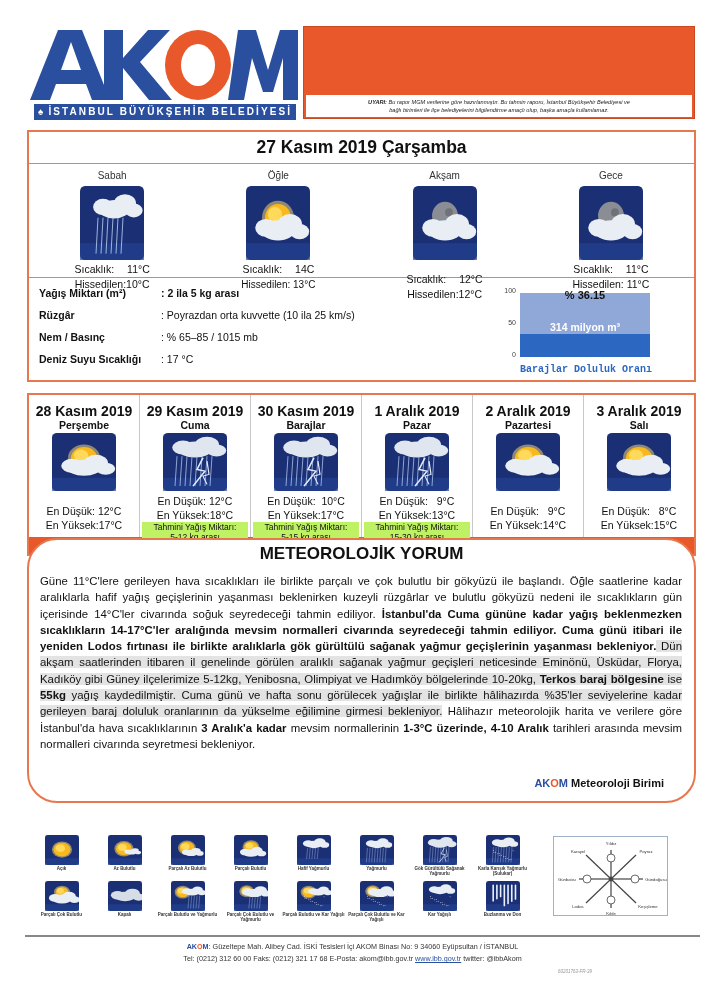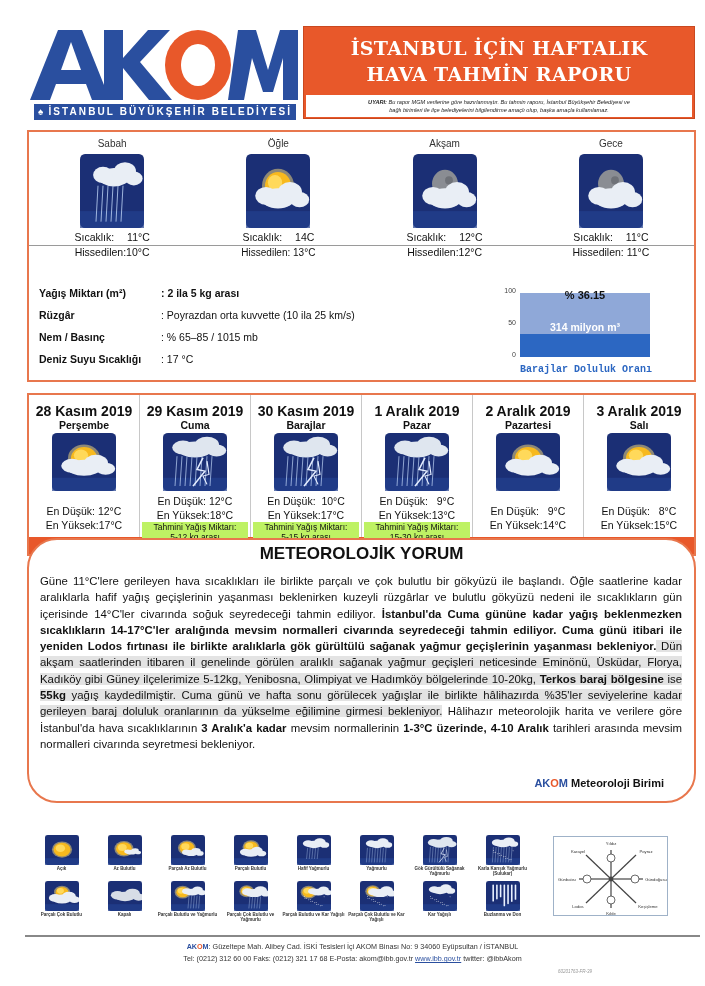--- a/index.html
+++ b/index.html
@@ -101,31 +101,28 @@
     <ellipse cx="168" cy="35" rx="17" ry="21" fill="#fff"></ellipse>
 
     <polygon points="198,70 208,0 226,0 238,40 250,0 268,0 268,70 253,70 253,28 243,62 233,62 222,28 214,70" fill="#2a4f9f"></polygon>
   </svg>
   <div class="logo-bar">
     <span class="tulip">♠</span><span>İSTANBUL BÜYÜKŞEHİR BELEDİYESİ</span>
   </div>
 </div>
 
 <div class="title-box">
-  <div class="title-text">
-    <div>İSTANBUL İÇİN HAFTALIK</div>
-    <div>HAVA TAHMİN RAPORU</div>
-  </div>
   <div class="warning">
     <div><b>UYARI:</b> <span>Bu rapor MGM verilerine göre hazırlanmıştır. Bu tahmin raporu, İstanbul Büyükşehir Belediyesi ve</span></div>
     <div>bağlı birimleri ile ilçe belediyelerini bilgilendirme amaçlı olup, başka amaçla kullanılamaz.</div>
   </div>
 </div>
 
 <div class="panel today">
+  <div class="today-title">27 Kasım 2019 Çarşamba</div>
   <div class="periods" id="periods" style="height: 114px;">
       <div class="period">
     <div class="period-name">Sabah</div>
     <div class="period-icon"><svg width="64" height="74" viewBox="0 0 64 70" preserveAspectRatio="none">
     <rect x="0" y="0" width="64" height="70" rx="5" fill="#1b2f75"></rect>
     <rect x="0" y="54" width="64" height="16" rx="0" fill="#22408f" opacity="0.7"></rect>
     <g transform="translate(34,22) scale(1.1)" fill="#e9eef5">
               <ellipse cx="0" cy="0" rx="14" ry="8"></ellipse>
               <ellipse cx="10" cy="-5" rx="10" ry="8"></ellipse>
               <ellipse cx="-10" cy="-2" rx="9" ry="7"></ellipse>
@@ -172,21 +169,21 @@
     <rect x="0" y="54" width="64" height="16" rx="0" fill="#22408f" opacity="0.7"></rect>
     <circle cx="32" cy="28" r="13" fill="#8a8d93"></circle>
             <circle cx="36" cy="25" r="3.9" fill="#6f7278"></circle>
             <g transform="translate(32,42) scale(1.2)" fill="#e9eef5">
               <ellipse cx="0" cy="0" rx="14" ry="8"></ellipse>
               <ellipse cx="10" cy="-5" rx="10" ry="8"></ellipse>
               <ellipse cx="-10" cy="-2" rx="9" ry="7"></ellipse>
               <ellipse cx="18" cy="1" rx="8" ry="6"></ellipse>
             </g>
           </svg></div>
-    <div class="period-temp" style="font-size:10.5px;line-height:15px;margin-top:2px;">
+    <div class="period-temp" style="font-size:10.5px;line-height:15px;margin-top:12px;">
       <span>Sıcaklık:</span>
       <span style="margin-left:10px">12°C</span>
     </div>
     <div style="font-size:10.5px;line-height:15px;">Hissedilen:12°C</div>
       </div>
       <div class="period">
     <div class="period-name">Gece</div>
     <div class="period-icon"><svg width="64" height="74" viewBox="0 0 64 70" preserveAspectRatio="none">
     <rect x="0" y="0" width="64" height="70" rx="5" fill="#1b2f75"></rect>
     <rect x="0" y="54" width="64" height="16" rx="0" fill="#22408f" opacity="0.7"></rect>

